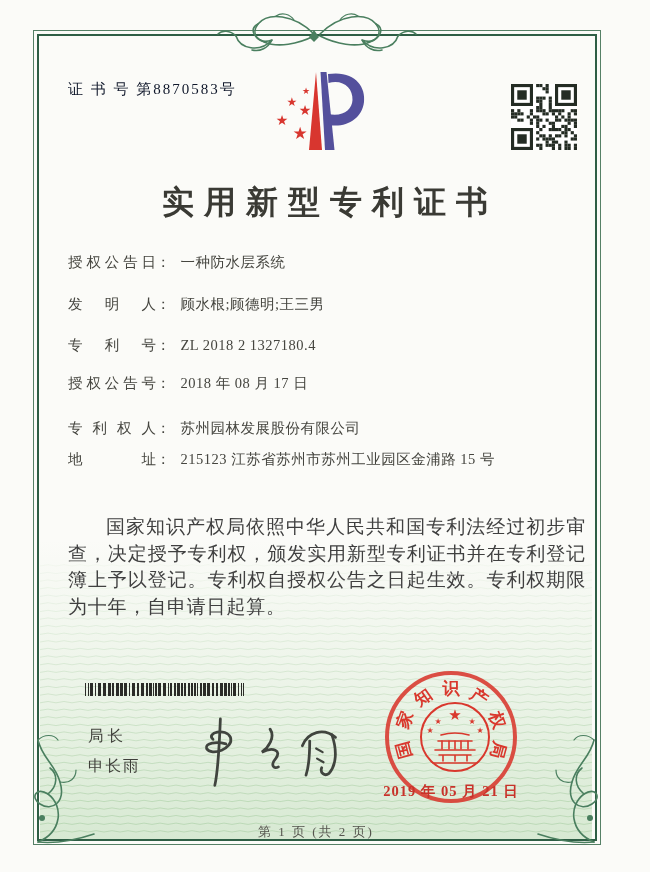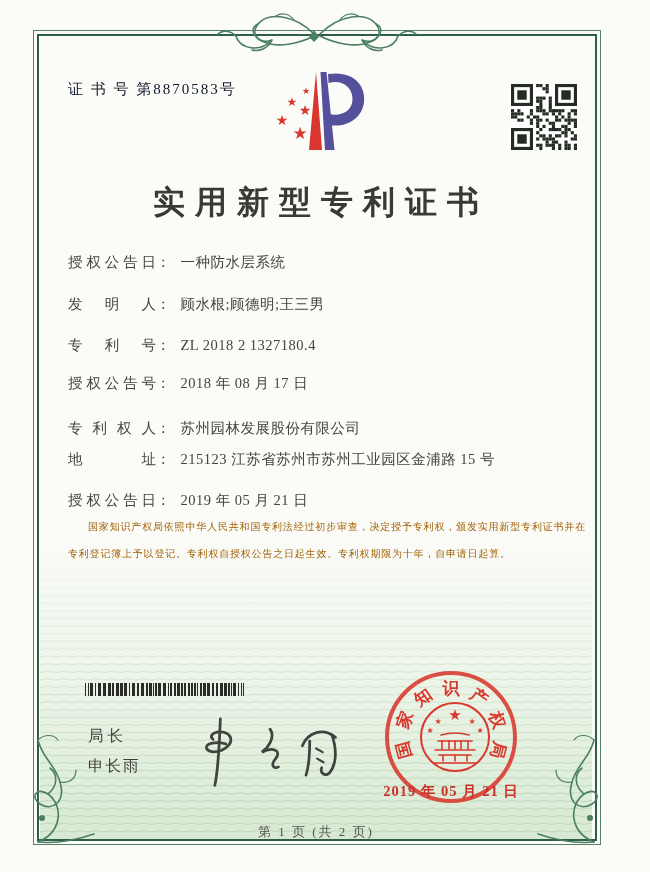--- a/index.html
+++ b/index.html
@@ -17,32 +17,32 @@
   
   .tint{position:absolute;left:40px;top:540px;width:552px;height:300px;
     background:linear-gradient(180deg,rgba(227,240,223,0) 0%,rgba(217,235,212,.5) 55%,rgba(203,227,198,.75) 100%);}
   #waves{position:absolute;left:40px;top:560px;width:552px;height:280px;}
   
   .orn{position:absolute;pointer-events:none}
   
   .cert-no{position:absolute;left:68px;top:80px;font-size:15px;letter-spacing:2px;color:#0f172a;}
   .logo{position:absolute;left:256px;top:66px;}
   .qr{position:absolute;left:511px;top:84px;width:66px;height:66px;background:#fff;}
-  .title{position:absolute;left:33px;top:181px;width:566px;text-align:center;
+  .title{position:absolute;left:42px;top:181px;width:566px;text-align:center;
     font-size:32px;font-weight:700;letter-spacing:10px;text-indent:10px;color:#3a3a34;}
   
   .fields{position:absolute;left:68px;top:253px;width:520px;font-size:14.5px;color:#45453f;}
   .frow{position:absolute;left:0;white-space:nowrap;}
   .flabel{display:inline-block;width:88px;text-align:justify;text-align-last:justify;vertical-align:top;}
   .fcolon{display:inline-block;margin:0 2px 0 0;}
   .fval{display:inline-block;margin-left:8px;letter-spacing:.5px;}
   .grant-right{position:absolute;left:262px;top:0;white-space:nowrap;}
   
-  .bodytext{position:absolute;left:68px;top:514px;width:518px;font-size:10px;
-    line-height:26.5px;text-align:justify;color:#a16207;letter-spacing:.8px;}
+  .bodytext{position:absolute;left:68px;top:514px;width:518px;font-size:19px;
+    line-height:26.5px;text-align:justify;color:#404040;letter-spacing:.8px;}
   .bodytext p{margin:0;text-indent:2em;}
   
   .barcode{position:absolute;left:85px;top:683px;width:162px;height:13px;overflow:hidden;white-space:nowrap;font-size:0;}
   .barcode i{display:inline-block;height:100%;background:#2b2b28;}
   
   .director{position:absolute;left:88px;top:726px;font-size:15.5px;letter-spacing:4px;color:#3f3f3a;}
   .director-name{position:absolute;left:88px;top:756px;font-size:15.5px;letter-spacing:2px;color:#3f3f3a;}
   .sig{position:absolute;left:178px;top:702px;}
   
   .seal{position:absolute;left:385px;top:671px;width:132px;height:132px;border-radius:50%;
@@ -305,23 +305,20 @@
   <div class="frow" style="top:121px">
     <span class="flabel">授权公告号</span><span class="fcolon">：</span><span class="fval">2018 年 08 月 17 日</span>
   </div>
   <div class="frow" style="top:166px">
     <span class="flabel">专利权人</span><span class="fcolon">：</span><span class="fval">苏州园林发展股份有限公司</span>
   </div>
   <div class="frow" style="top:197px">
     <span class="flabel">地址</span><span class="fcolon">：</span><span class="fval">215123 江苏省苏州市苏州工业园区金浦路 15 号</span>
   </div>
   <div class="frow" style="top:238px;width:520px">
-    <span>
-      <span class="flabel">授权公告日</span><span class="fcolon">：</span><span class="fval">2019 年 05 月 21 日</span>
-    </span>
   </div>
 </div>
 
 <div class="bodytext">
   <p>国家知识产权局依照中华人民共和国专利法经过初步审查，决定授予专利权，颁发实用新型专利证书并在专利登记簿上予以登记。专利权自授权公告之日起生效。专利权期限为十年，自申请日起算。</p>
 </div>
 
 <div class="barcode" id="barcode"><i style="width: 1px; margin-right: 2px;"></i><i style="width: 1px; margin-right: 1px;"></i><i style="width: 3px; margin-right: 2px;"></i><i style="width: 1px; margin-right: 2px;"></i><i style="width: 3px; margin-right: 2px;"></i><i style="width: 3px; margin-right: 2px;"></i><i style="width: 3px; margin-right: 1px;"></i><i style="width: 2px; margin-right: 2px;"></i><i style="width: 3px; margin-right: 1px;"></i><i style="width: 3px; margin-right: 1px;"></i><i style="width: 3px; margin-right: 2px;"></i><i style="width: 1px; margin-right: 2px;"></i><i style="width: 3px; margin-right: 2px;"></i><i style="width: 2px; margin-right: 2px;"></i><i style="width: 3px; margin-right: 2px;"></i><i style="width: 2px; margin-right: 1px;"></i><i style="width: 3px; margin-right: 1px;"></i><i style="width: 1px; margin-right: 1px;"></i><i style="width: 2px; margin-right: 1px;"></i><i style="width: 3px; margin-right: 2px;"></i><i style="width: 3px; margin-right: 2px;"></i><i style="width: 1px; margin-right: 1px;"></i><i style="width: 2px; margin-right: 2px;"></i><i style="width: 2px; margin-right: 1px;"></i><i style="width: 3px; margin-right: 1px;"></i><i style="width: 2px; margin-right: 1px;"></i><i style="width: 2px; margin-right: 2px;"></i><i style="width: 2px; margin-right: 1px;"></i><i style="width: 2px; margin-right: 1px;"></i><i style="width: 2px; margin-right: 1px;"></i><i style="width: 1px; margin-right: 2px;"></i><i style="width: 2px; margin-right: 1px;"></i><i style="width: 3px; margin-right: 1px;"></i><i style="width: 3px; margin-right: 2px;"></i><i style="width: 2px; margin-right: 2px;"></i><i style="width: 2px; margin-right: 2px;"></i><i style="width: 3px; margin-right: 1px;"></i><i style="width: 3px; margin-right: 1px;"></i><i style="width: 2px; margin-right: 1px;"></i><i style="width: 1px; margin-right: 1px;"></i><i style="width: 3px; margin-right: 2px;"></i><i style="width: 1px; margin-right: 2px;"></i><i style="width: 1px; margin-right: 1px;"></i><i style="width: 1px; margin-right: 1px;"></i></div>
 
 <div class="director">局长</div>

